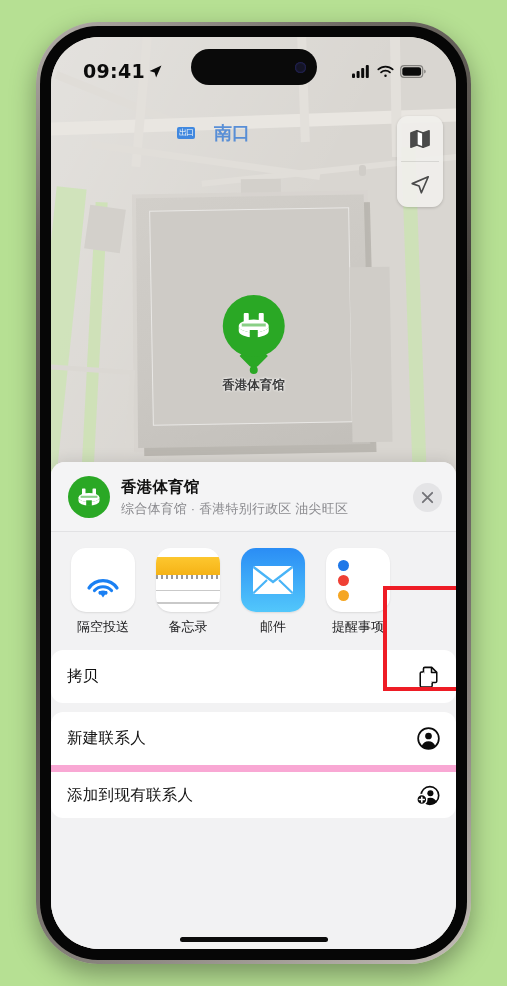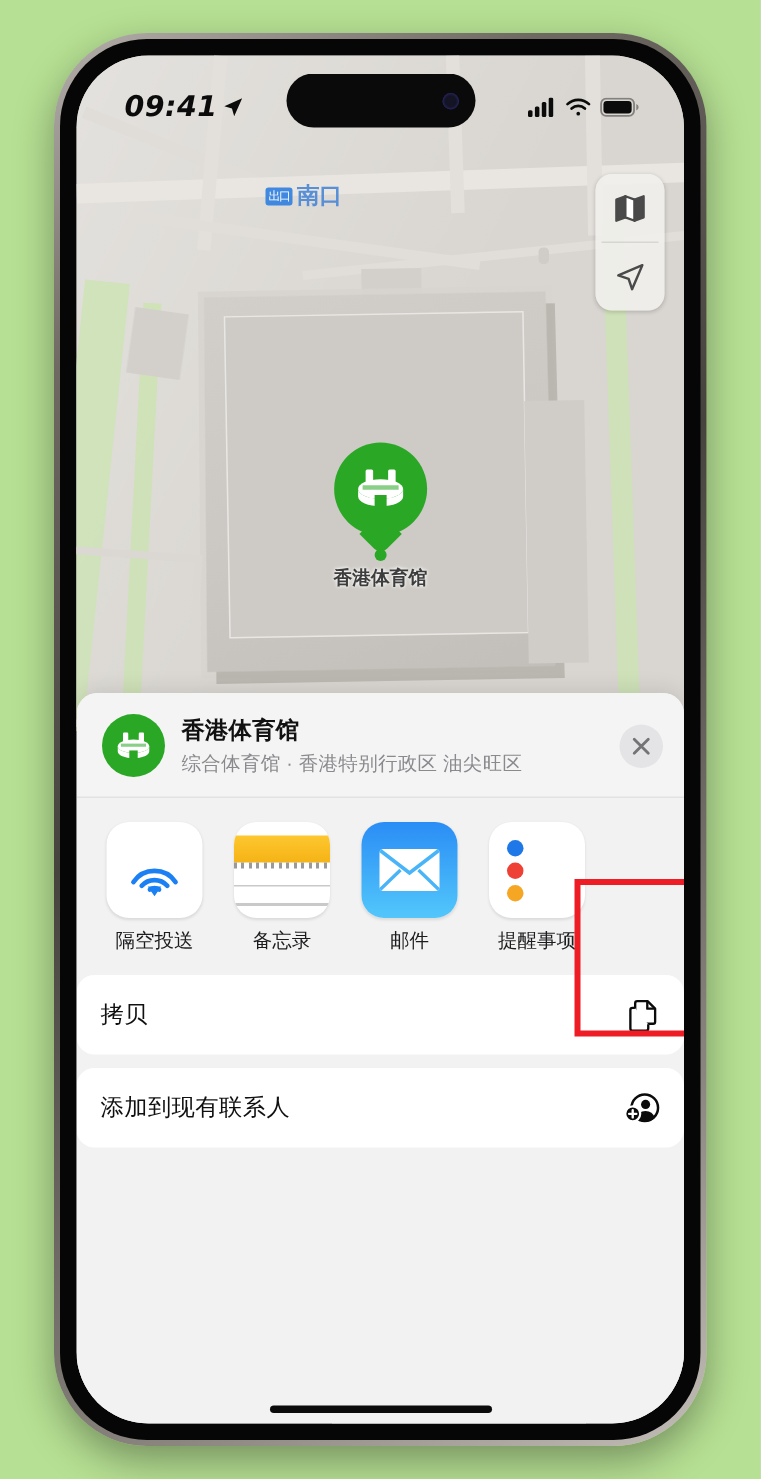--- a/index.html
+++ b/index.html
@@ -107,29 +107,28 @@
   #exit-label {
     position: absolute; left: 126px; top: 84px;
     display: flex; align-items: center; gap: 3px;
     opacity: .9;
   }
   #exit-badge {
     background: #2f7fe0; color: #fff; font-size: 8px; line-height: 1;
     padding: 2px 2px; border-radius: 2px; letter-spacing: -1px;
     font-family: "DejaVu Sans", sans-serif;
   }
-  #exit-text { color: #4a86d6; font-size: 15px; font-weight: 600; font-family: "DejaVu Sans", sans-serif; }
+  #exit-text { color: #4a86d6; font-size: 18px; font-weight: 600; font-family: "DejaVu Sans", sans-serif; margin-left: 16px; }
 
   
   #status-bar {
     position: absolute; top: 0; left: 0; right: 0; height: 54px;
     display: flex; align-items: center; justify-content: space-between;
     padding: 14px 30px 0 32px; z-index: 40;
     color: #0b0b0b;
-    font-style: italic;
   }
   #status-left { display:flex; align-items:center; gap:3px; }
   #status-time { font-size: 19px; font-weight: 700; letter-spacing: .3px; font-family: "DejaVu Sans", sans-serif; }
   #status-right { display: flex; align-items: center; gap: 6px; }
   #dynamic-island {
     position: absolute; left: 50%; transform: translateX(-50%);
     top: 12px; width: 126px; height: 36px; border-radius: 20px;
     background: #0a0a0a; z-index: 45;
     display: flex; align-items: center; justify-content: flex-end; padding-right: 11px;
   }
@@ -451,20 +450,30 @@
                   <path d="M7 1.5 h7.5 L20 7 v9.5 a1.5 1.5 0 0 1 -1.5 1.5 H7 a1.5 1.5 0 0 1 -1.5 -1.5 V3 A1.5 1.5 0 0 1 7 1.5 Z" fill="#fff"></path>
                   <path d="M14.3 1.7 V7 H19.8"></path>
                   <path d="M15 18.3 v3.2 a1.5 1.5 0 0 1 -1.5 1.5 H3.5 A1.5 1.5 0 0 1 2 21.5 V8 a1.5 1.5 0 0 1 1.5 -1.5 H5.3" fill="#fff"></path>
                 </svg>
               </span>
             </div>
           </div>
 
           <div class="action-group">
             <div class="action-row">
+              <span class="action-label">新建联系人</span>
+              <span class="action-icon">
+                <svg width="23" height="23" viewBox="0 0 24 24" aria-hidden="true">
+                  <circle cx="12" cy="12" r="10.8" fill="none" stroke="#0b0b0b" stroke-width="1.8"></circle>
+                  <circle cx="12" cy="9.4" r="3.5" fill="#0b0b0b"></circle>
+                  <path d="M4.9 19.8 a7.6 7.6 0 0 1 14.2 0 A10.8 10.8 0 0 1 4.9 19.8 Z" fill="#0b0b0b"></path>
+                </svg>
+              </span>
+            </div>
+            <div class="action-row">
               <span class="action-label">添加到现有联系人</span>
               <span class="action-icon">
                 <svg width="25" height="23" viewBox="0 0 26 24" aria-hidden="true">
                   <circle cx="15" cy="12" r="9.6" fill="none" stroke="#0b0b0b" stroke-width="1.8"></circle>
                   <circle cx="15.6" cy="9.6" r="3.3" fill="#0b0b0b"></circle>
                   <path d="M8.8 19.4 a7 7 0 0 1 13.4 0 A9.6 9.6 0 0 1 8.8 19.4 Z" fill="#0b0b0b"></path>
                   <circle cx="6.3" cy="16.4" r="5.4" fill="#0b0b0b" stroke="#fff" stroke-width="1.6"></circle>
                   <path d="M6.3 13.8 v5.2 M3.7 16.4 h5.2" stroke="#fff" stroke-width="1.7" stroke-linecap="round"></path>
                 </svg>
               </span>

